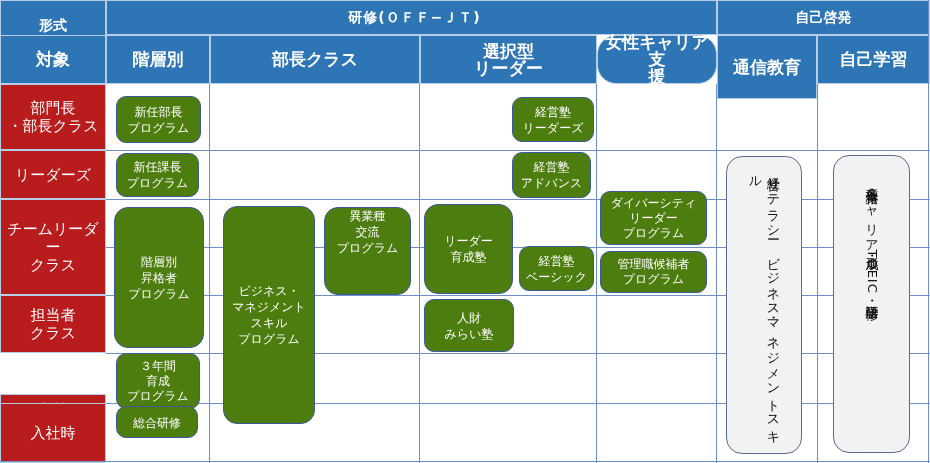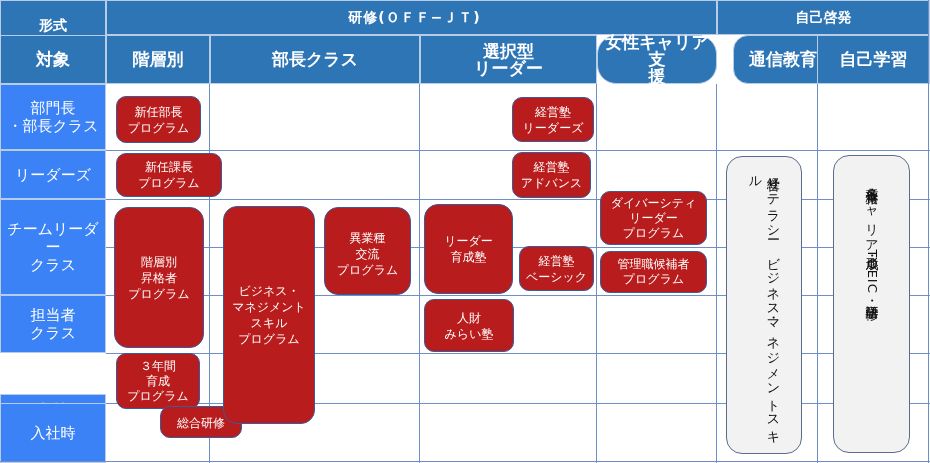--- a/index.html
+++ b/index.html
@@ -1,42 +1,42 @@
 <!DOCTYPE html>
 <html><head>
 <meta charset="utf-8">
 <style>
   html,body{margin:0;padding:0;background:#fff;}
   body{width:930px;height:463px;position:relative;overflow:hidden;font-family:"DejaVu Sans","Liberation Sans",sans-serif;}
   .abs{position:absolute;box-sizing:border-box;}
   .hdr{background:#2e75b6;color:#fff;display:flex;align-items:center;justify-content:center;text-align:center;border:1px solid #b7cce6;}
   .hdr1{font-weight:bold;font-size:14px;}
   .hdr2{font-size:17px;line-height:17px;font-weight:bold;}
-  .rowlbl{background:#3b82f6;color:#fff;display:flex;align-items:center;justify-content:center;text-align:center;font-size:15px;line-height:18px;border:1px solid #b7cce6;}
+  .rowlbl{background:#b91c1c;color:#fff;display:flex;align-items:center;justify-content:center;text-align:center;font-size:15px;line-height:18px;border:1px solid #b7cce6;}
   .vline{background:#6f8fc7;width:1px;}
   .hline{background:#6f8fc7;height:1px;}
-  .box{background:#b91c1c;color:#fff;border-radius:10px;display:flex;align-items:center;justify-content:center;text-align:center;font-size:12px;line-height:16px;white-space:pre-line;border:1px solid #3a5a9a;}
+  .box{background:#4d7c0f;color:#fff;border-radius:10px;display:flex;align-items:center;justify-content:center;text-align:center;font-size:12px;line-height:16px;white-space:pre-line;border:1px solid #3a5a9a;}
   .vbox{background:#f2f2f2;border:1px solid #5a6b8c;border-radius:16px;display:flex;justify-content:center;}
   .vtext{writing-mode:vertical-rl;font-size:13px;color:#111;letter-spacing:1px;padding-top:10px;}
 </style>
 </head>
 <body>
 
 <div class="abs hdr hdr1" style="left:0;top:0;width:106px;height:51px;">形式</div>
 <div class="abs hdr hdr1" style="left:106px;top:0;width:611px;height:35px;letter-spacing:1px;padding-left:6px;">研修(ＯＦＦ−ＪＴ)</div>
 <div class="abs hdr hdr1" style="left:717px;top:0;width:213px;height:35px;">自己啓発</div>
 
 <div class="abs hdr hdr2" style="left:0;top:35px;width:106px;height:49px;">対象</div>
 <div class="abs hdr hdr2" style="left:106px;top:35px;width:104px;height:49px;">階層別</div>
 <div class="abs hdr hdr2" style="left:210px;top:35px;width:210px;height:49px;">部長クラス</div>
 <div class="abs hdr hdr2" style="left:420px;top:35px;width:177px;height:49px;white-space:pre-line;">選択型
 リーダー</div>
 <div class="abs hdr hdr2" style="left:597px;top:35px;width:120px;height:49px;white-space:pre-line;border-radius:19px;">女性キャリア支
 援</div>
-<div class="abs hdr hdr2" style="left:733px;top:35px;width:100px;height:49px;border-radius:15px;">通信教育</div>
+<div class="abs hdr hdr2" style="left:717px;top:35px;width:100px;height:64px;">通信教育</div>
 <div class="abs hdr hdr2" style="left:817px;top:35px;width:113px;height:49px;">自己学習</div>
 
 <div class="abs rowlbl" style="left:0;top:84px;width:106px;height:66px;white-space:pre-line;">部門長
 ・部長クラス</div>
 <div class="abs rowlbl" style="left:0;top:150px;width:106px;height:49px;">リーダーズ</div>
 <div class="abs rowlbl" style="left:0;top:199px;width:106px;height:96px;white-space:pre-line;">チームリーダー
 クラス</div>
 <div class="abs rowlbl" style="left:0;top:295px;width:106px;height:58px;white-space:pre-line;">担当者
 クラス</div>
 <div class="abs rowlbl" style="left:0;top:353px;width:106px;height:50px;white-space:pre-line;margin-top:41px;">入社
@@ -52,35 +52,35 @@
 <div class="abs hline" style="left:106px;top:150px;width:824px;"></div>
 <div class="abs hline" style="left:106px;top:199px;width:824px;"></div>
 <div class="abs hline" style="left:106px;top:247px;width:824px;"></div>
 <div class="abs hline" style="left:106px;top:295px;width:824px;"></div>
 <div class="abs hline" style="left:106px;top:353px;width:824px;"></div>
 <div class="abs hline" style="left:106px;top:403px;width:824px;"></div>
 <div class="abs hline" style="left:0;top:461px;width:930px;"></div>
 
 <div class="abs box" style="left:116px;top:96px;width:85px;height:47px;">新任部長
 プログラム</div>
-<div class="abs box" style="left:116px;top:153px;width:106px;height:44px;">新任課長
+<div class="abs box" style="left:116px;top:153px;width:83px;height:44px;">新任課長
 プログラム</div>
 <div class="abs box" style="left:114px;top:207px;width:90px;height:141px;border-radius:14px;">階層別
 昇格者
 プログラム</div>
 <div class="abs box" style="left:116px;top:353px;width:84px;height:56px;line-height:15px;">３年間
 育成
 プログラム</div>
-<div class="abs box" style="left:116px;top:406px;width:82px;height:32px;align-items:flex-start;padding-top:8px;margin-left:44px;">総合研修</div>
+<div class="abs box" style="left:116px;top:406px;width:82px;height:32px;align-items:flex-start;padding-top:8px;">総合研修</div>
 
 <div class="abs box" style="left:223px;top:206px;width:92px;height:218px;border-radius:14px;">ビジネス・
 マネジメント
 スキル
 プログラム</div>
-<div class="abs box" style="left:324px;top:207px;width:87px;height:88px;border-radius:14px;align-items:flex-start;padding-top:22px;">異業種
+<div class="abs box" style="left:324px;top:207px;width:87px;height:88px;border-radius:14px;align-items:flex-start;">異業種
 交流
 プログラム</div>
 
 <div class="abs box" style="left:424px;top:204px;width:89px;height:90px;border-radius:14px;">リーダー
 育成塾</div>
 <div class="abs box" style="left:424px;top:299px;width:90px;height:53px;">人財
 みらい塾</div>
 <div class="abs box" style="left:512px;top:97px;width:82px;height:45px;">経営塾
 リーダーズ</div>
 <div class="abs box" style="left:512px;top:152px;width:79px;height:46px;">経営塾

